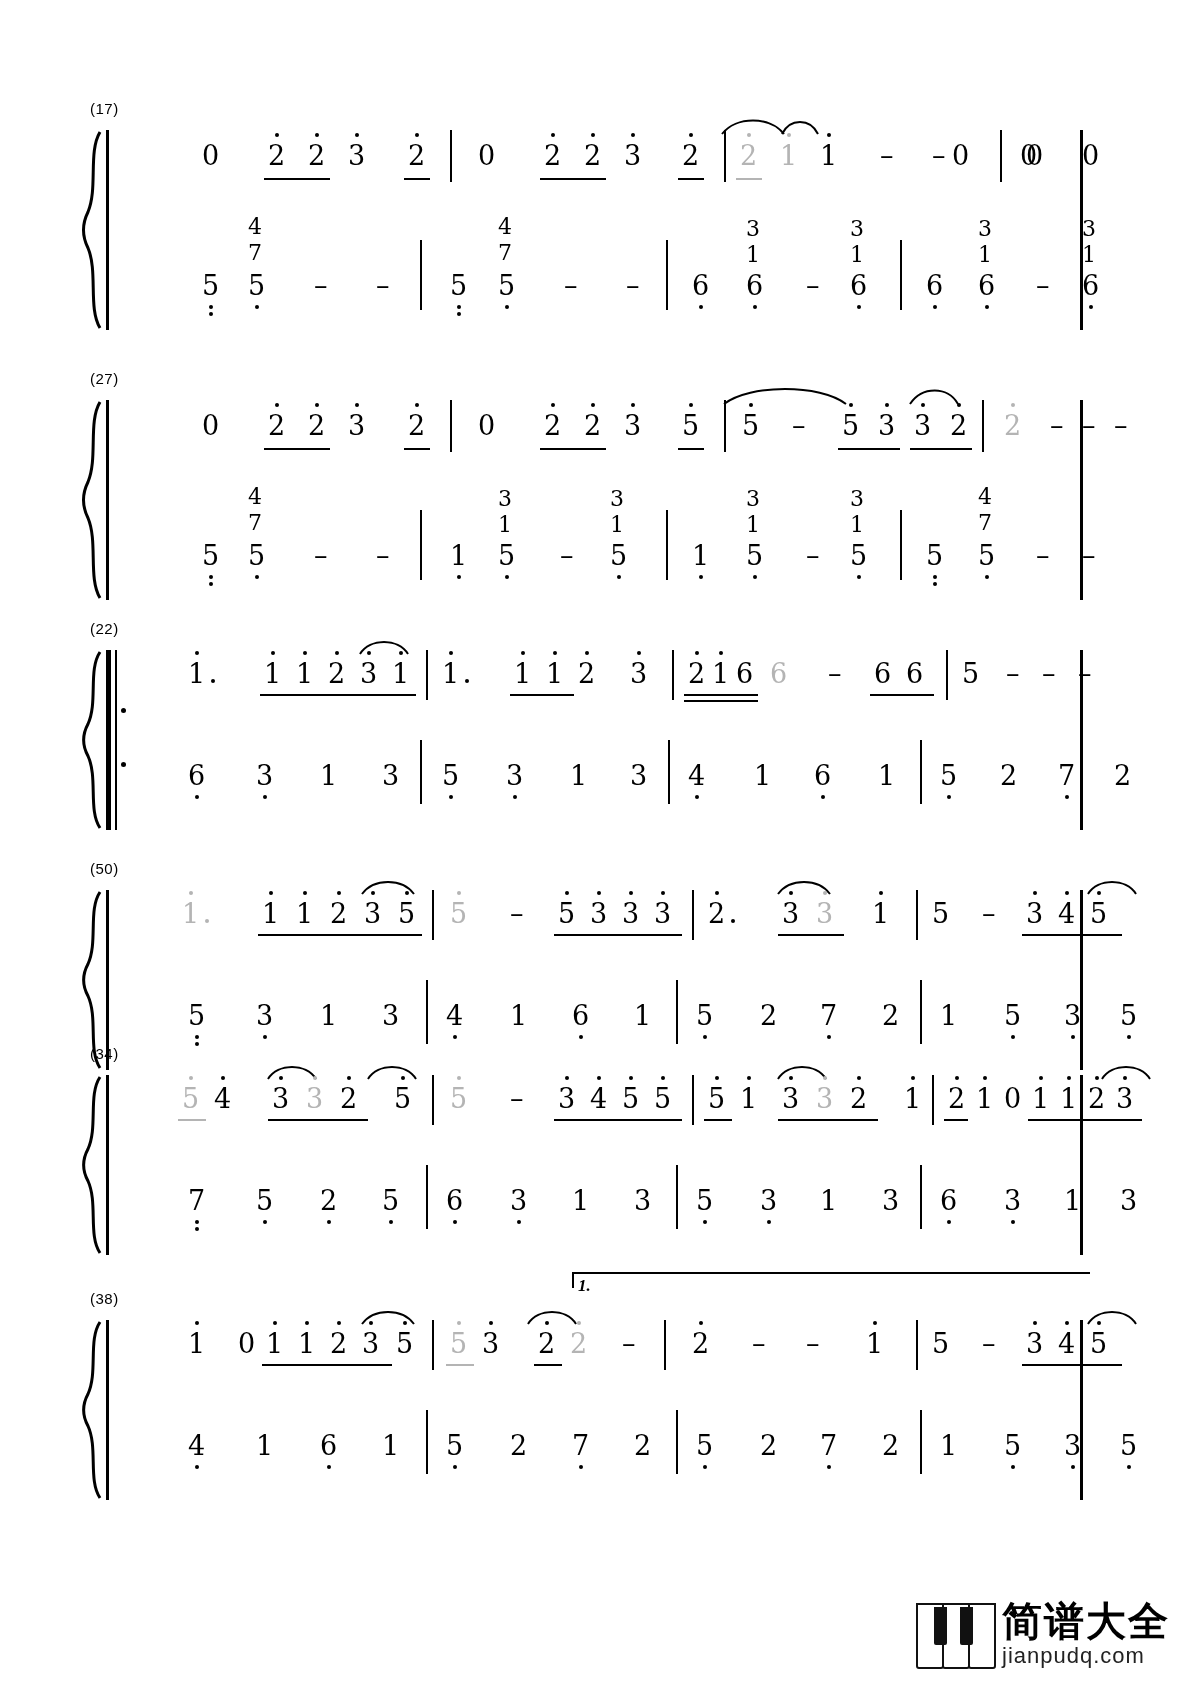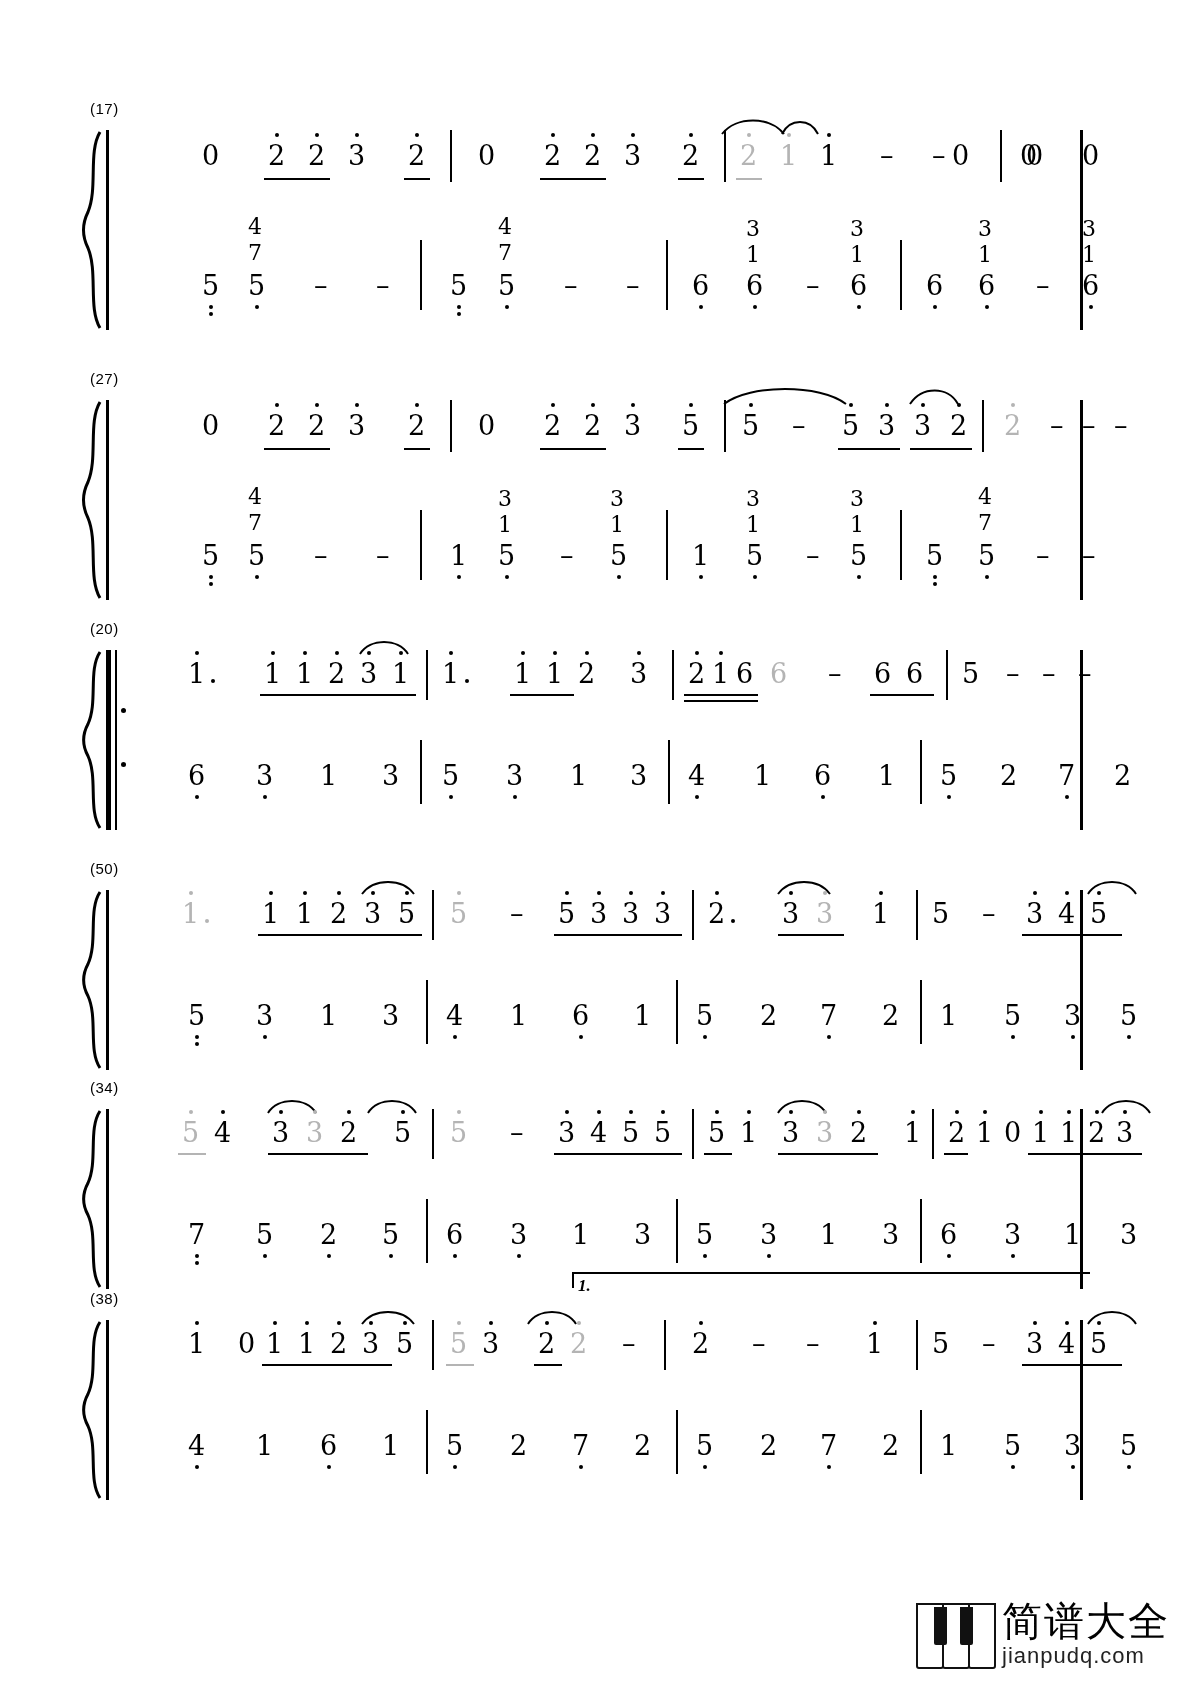--- a/index.html
+++ b/index.html
@@ -66,21 +66,21 @@
   .volta{position:absolute;border-top:2px solid #000;}
   .volta .vleft{position:absolute;left:0;top:0;width:2px;height:14px;background:#000;}
   .volta .vlabel{position:absolute;left:6px;top:2px;font-style:italic;font-weight:bold;font-size:17px;font-family:"Liberation Serif",serif;}
 
   
   .logo{position:absolute;right:30px;bottom:28px;display:flex;align-items:flex-end;}
   .keys{position:relative;width:78px;height:62px;}
   .keys .wk{position:absolute;bottom:0;width:24px;height:62px;background:#fff;border:2px solid #111;border-radius:0 0 3px 3px;}
   .keys .bk{position:absolute;top:0;width:13px;height:38px;background:#111;border-radius:0 0 2px 2px;}
   .logo-text{margin-left:8px;}
-  .logo-cn{font-size:40px;font-weight:normal;font-family:"DejaVu Sans",sans-serif;letter-spacing:2px;line-height:1;}
+  .logo-cn{font-size:40px;font-weight:bold;font-family:"DejaVu Sans",sans-serif;letter-spacing:2px;line-height:1;}
   .logo-en{font-size:22px;color:#222;font-family:"Liberation Sans",sans-serif;letter-spacing:1px;margin-top:2px;}
 </style>
 </head>
 <body>
 
 <div class="sheet">
 
   <div class="system" style="top:130px;height:200px;">
     <div class="sys-label">(17)</div>
 
@@ -281,21 +281,21 @@
       <div class="note" style="left:806px;top:42px;">5<span class="oct-dn"></span><span class="oct-dn2"></span></div>
       <div class="note" style="left:858px;top:42px;">5<span class="oct-dn"></span></div>
       <div class="note small" style="left:858px;top:12px;">7</div>
       <div class="note small" style="left:858px;top:-14px;">4</div>
       <div class="note" style="left:916px;top:42px;">–</div>
       <div class="note" style="left:962px;top:42px;">–</div>
     </div>
   </div>
 
   <div class="system" style="top:650px;height:180px;">
-    <div class="sys-label">(20)</div>
+    <div class="sys-label">(22)</div>
 
     <svg class="brace" width="26" height="180" viewBox="0 0 26 180">
       <path d="M20 2 C8 20 18 52 8 74 C2 85 2 95 8 106 C18 128 8 160 20 178" fill="none" stroke="#000" stroke-width="3"></path>
     </svg>
 
     <div class="repeat" style="left:26px;top:0;width:22px;height:180px;">
       <div class="thickbar"></div>
       <div class="thinbar"></div>
       <div class="dot" style="top:58px;"></div>
       <div class="dot" style="top:112px;"></div>
@@ -460,21 +460,21 @@
 
       <div class="barline thin" style="left:800px;top:2px;height:64px;background:#000;position:absolute;"></div>
 
       <div class="note" style="left:820px;top:24px;">1</div>
       <div class="note" style="left:884px;top:24px;">5<span class="oct-dn"></span></div>
       <div class="note" style="left:944px;top:24px;">3<span class="oct-dn"></span></div>
       <div class="note" style="left:1000px;top:24px;">5<span class="oct-dn"></span></div>
     </div>
   </div>
 
-  <div class="system" style="top:1109px;height:180px;text-align:right;">
+  <div class="system" style="top:1075px;height:180px;text-align:right;">
     <div class="sys-label">(34)</div>
 
     <svg class="brace" width="26" height="180" viewBox="0 0 26 180">
       <path d="M20 2 C8 20 18 52 8 74 C2 85 2 95 8 106 C18 128 8 160 20 178" fill="none" stroke="#000" stroke-width="3"></path>
     </svg>
     <div class="barline" style="left:26px;top:0;height:180px;"></div>
     <div class="barline" style="left:1000px;top:0;height:180px;"></div>
 
     <div class="row" style="top:0px;">
       <div class="note grey" style="left:62px;top:10px;">5<span class="oct-up"></span></div>

